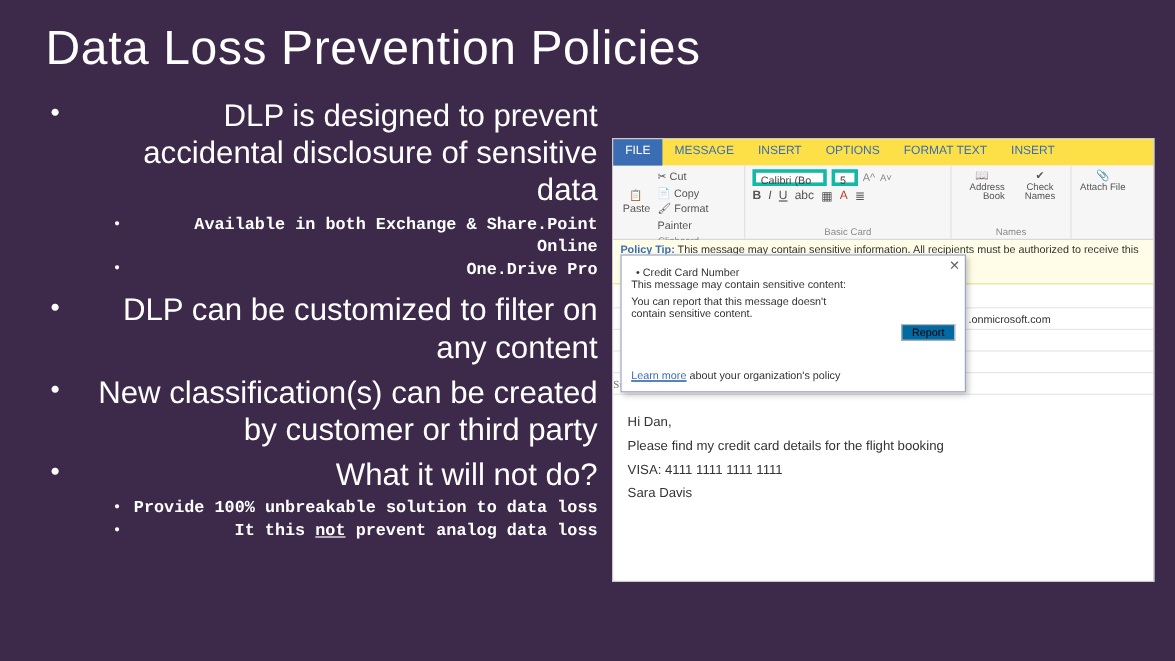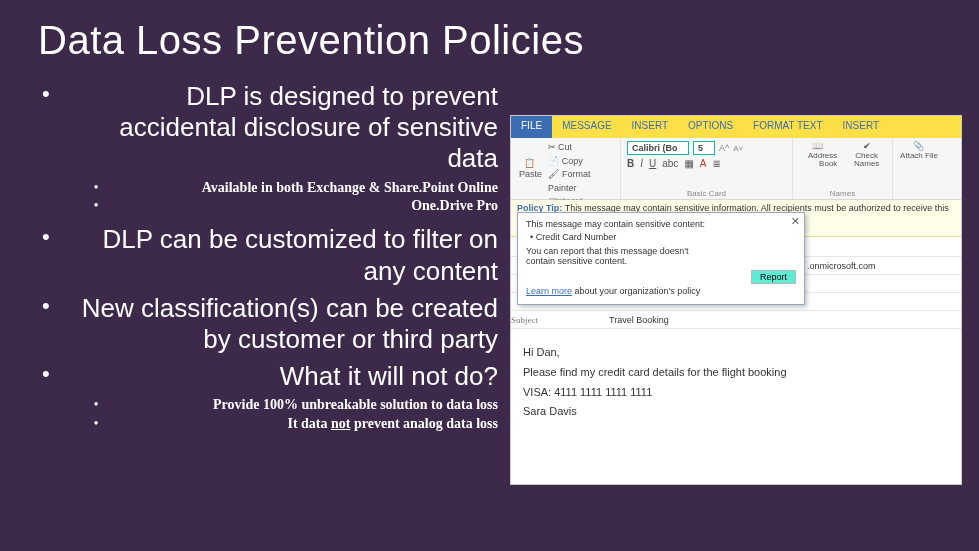--- a/index.html
+++ b/index.html
@@ -11,51 +11,51 @@
     position:relative;
   }
   .slide { width:979px; height:420px; padding:18px 38px 18px 38px; position:relative; }
   .title { font-size:40px; font-weight:300; letter-spacing:0.5px; margin-bottom:18px; }
   .content { display:flex; }
   .left { width:460px;text-align:right; }
   ul.big { list-style:none; }
   ul.big > li { position:relative; padding-left:28px; font-size:26px; font-weight:300; line-height:1.2; margin-bottom:6px; color:#fff; }
   ul.big > li::before { content:"•"; position:absolute; left:4px; top:0; font-size:22px; }
   ul.sub { list-style:none; margin-top:4px; margin-bottom:8px; }
-  ul.sub li { position:relative; padding-left:42px; font-size:14px; font-weight:600; color:#fff; line-height:1.35; font-family:Liberation Serif, serif; }
+  ul.sub li { position:relative; padding-left:42px; font-size:14px; font-weight:600; color:#fff; line-height:1.35; font-family:Liberation Mono, monospace; }
   ul.sub li::before { content:"•"; position:absolute; left:28px; top:0; font-size:12px; }
   .under { text-decoration:underline; }
   
   .shot {
     position:absolute; left:510px; top:115px; width:452px; height:370px;
     background:#fff; color:#333; font-family:"Segoe UI",Arial,sans-serif;
     font-size:10px; border:1px solid #c9c9c9;
   }
   .ribbon-tabs { display:flex; height:22px; background:#fde047; }
   .tab { padding:4px 10px 0 10px; font-size:10px; color:#3b6db5; }
   .tab.file { background:#3b6db5; color:#fff; }
   .ribbon { display:flex; height:62px; border-bottom:1px solid #d8d8d8; background:#f6f6f6; }
   .group { border-right:1px solid #e2e2e2; padding:3px 6px 1px 6px; display:flex; flex-direction:column; justify-content:space-between; }
   .group .lbl { font-size:8px; color:#8a8a8a; text-align:center; margin-top:1px; }
   .btncol { display:flex; flex-direction:column; align-items:center; justify-content:center; font-size:9px; color:#555; gap:1px; }
   .ico { display:inline-block; }
   .row { display:flex; align-items:center; gap:4px; }
-  .fontsel { border:1px solid #14b8a6; background:#fff; padding:0 4px; font-size:9px; color:#444; height:14px; line-height:13px;font-weight:bold; }
+  .fontsel { border:3px solid #14b8a6; background:#fff; padding:0 4px; font-size:9px; color:#444; height:14px; line-height:13px; }
   .fmt { display:flex; gap:6px; font-size:10px; color:#555; margin-top:3px; }
   .fmt .b { font-weight:bold; } .fmt .i { font-style:italic; } .fmt .u { text-decoration:underline; }
   .policy { background:#fffde7; border-bottom:1px solid #e6e09a; padding:3px 6px; font-size:9px; color:#333; position:relative; }
   .policy b { color:#3b6db5; font-weight:600; }
   .floating {
     position:absolute; left:6px; top:96px; width:288px; background:#fff;
     border:1px solid #9aa6c4; box-shadow:2px 2px 5px rgba(0,0,0,0.25);
     padding:6px 8px 8px 8px; font-size:9px; color:#333; z-index:5;
   }
   .floating .x { position:absolute; right:4px; top:2px; font-size:11px; color:#666; }
-  .floating .reportbtn { float:right; border:1px solid #b8b8b8; background:#5eead4; padding:1px 8px; font-size:9px; margin-top:4px; }
-  .floating .lm { color:#3b6db5; text-decoration:underline; display:inline-block; margin-top:2px; }
+  .floating .reportbtn { float:right; border:1px solid #b8b8b8; background:#0369a1; padding:1px 8px; font-size:9px; margin-top:4px; }
+  .floating .lm { color:#3b6db5; text-decoration:underline; display:inline-block; margin-top:24px; }
   .fields { padding:2px 0 0 0; }
   .field-row { display:flex; border-bottom:1px solid #e6e6e6; font-size:9px; height:18px; align-items:center; }
   .field-row .fl { width:56px; text-align:left; color:#777; padding-right:8px;font-family:Liberation Serif, serif; }
   .field-row .fv { color:#333; }
   .msgbody { padding:14px 12px; font-size:11px; color:#333; line-height:1.8; }
   .small-under { text-decoration:underline; }
 </style>
 </head>
 <body>
 
@@ -72,21 +72,21 @@
             <li>One.Drive Pro</li>
           </ul>
         </li>
         <li>DLP can be customized to filter on any content</li>
         <li>New classification(s) can be created by customer or third party</li>
         <li>
           <span>What it will not do?</span>
           <ul class="sub">
             <li>Provide  100% unbreakable solution to data loss</li>
             <li>
-              <span>It data </span><span class="under">not</span><span> prevent analog data loss</span>
+              <span>It this </span><span class="under">not</span><span> prevent analog data loss</span>
             </li>
           </ul>
         </li>
       </ul>
     </div>
   </div>
 
   <div class="shot">
     <div class="ribbon-tabs">
       <div class="tab file">FILE</div>
@@ -157,22 +157,22 @@
       </div>
     </div>
 
     <div class="policy">
       <b>Policy Tip:</b><span> This message may contain sensitive information. All recipients must be authorized to receive this m</span><br>
       &nbsp;&nbsp;&nbsp;&nbsp;&nbsp;&nbsp;&nbsp;&nbsp;&nbsp;<span>following recipient is </span>······<span> organization: </span><b>dan@contoso.com</b>
     </div>
 
     <div class="floating">
       <span class="x">✕</span>
+      <div style="margin:3px 0 0 4px">• <span>Credit Card Number</span></div>
       <div>This message may contain sensitive content:</div>
-      <div style="margin:3px 0 0 4px">• <span>Credit Card Number</span></div>
       <div style="margin-top:4px;max-width:180px">You can report that this message doesn't contain sensitive content.</div>
       <button class="reportbtn">Report</button>
       <div style="clear:both"></div>
       <span class="lm"><span class="small-under">Learn more</span></span><span> about your organization's policy</span>
     </div>
 
     <div class="fields">
       <div class="field-row">
         <div class="fl"></div>
         <div class="fv"></div>

